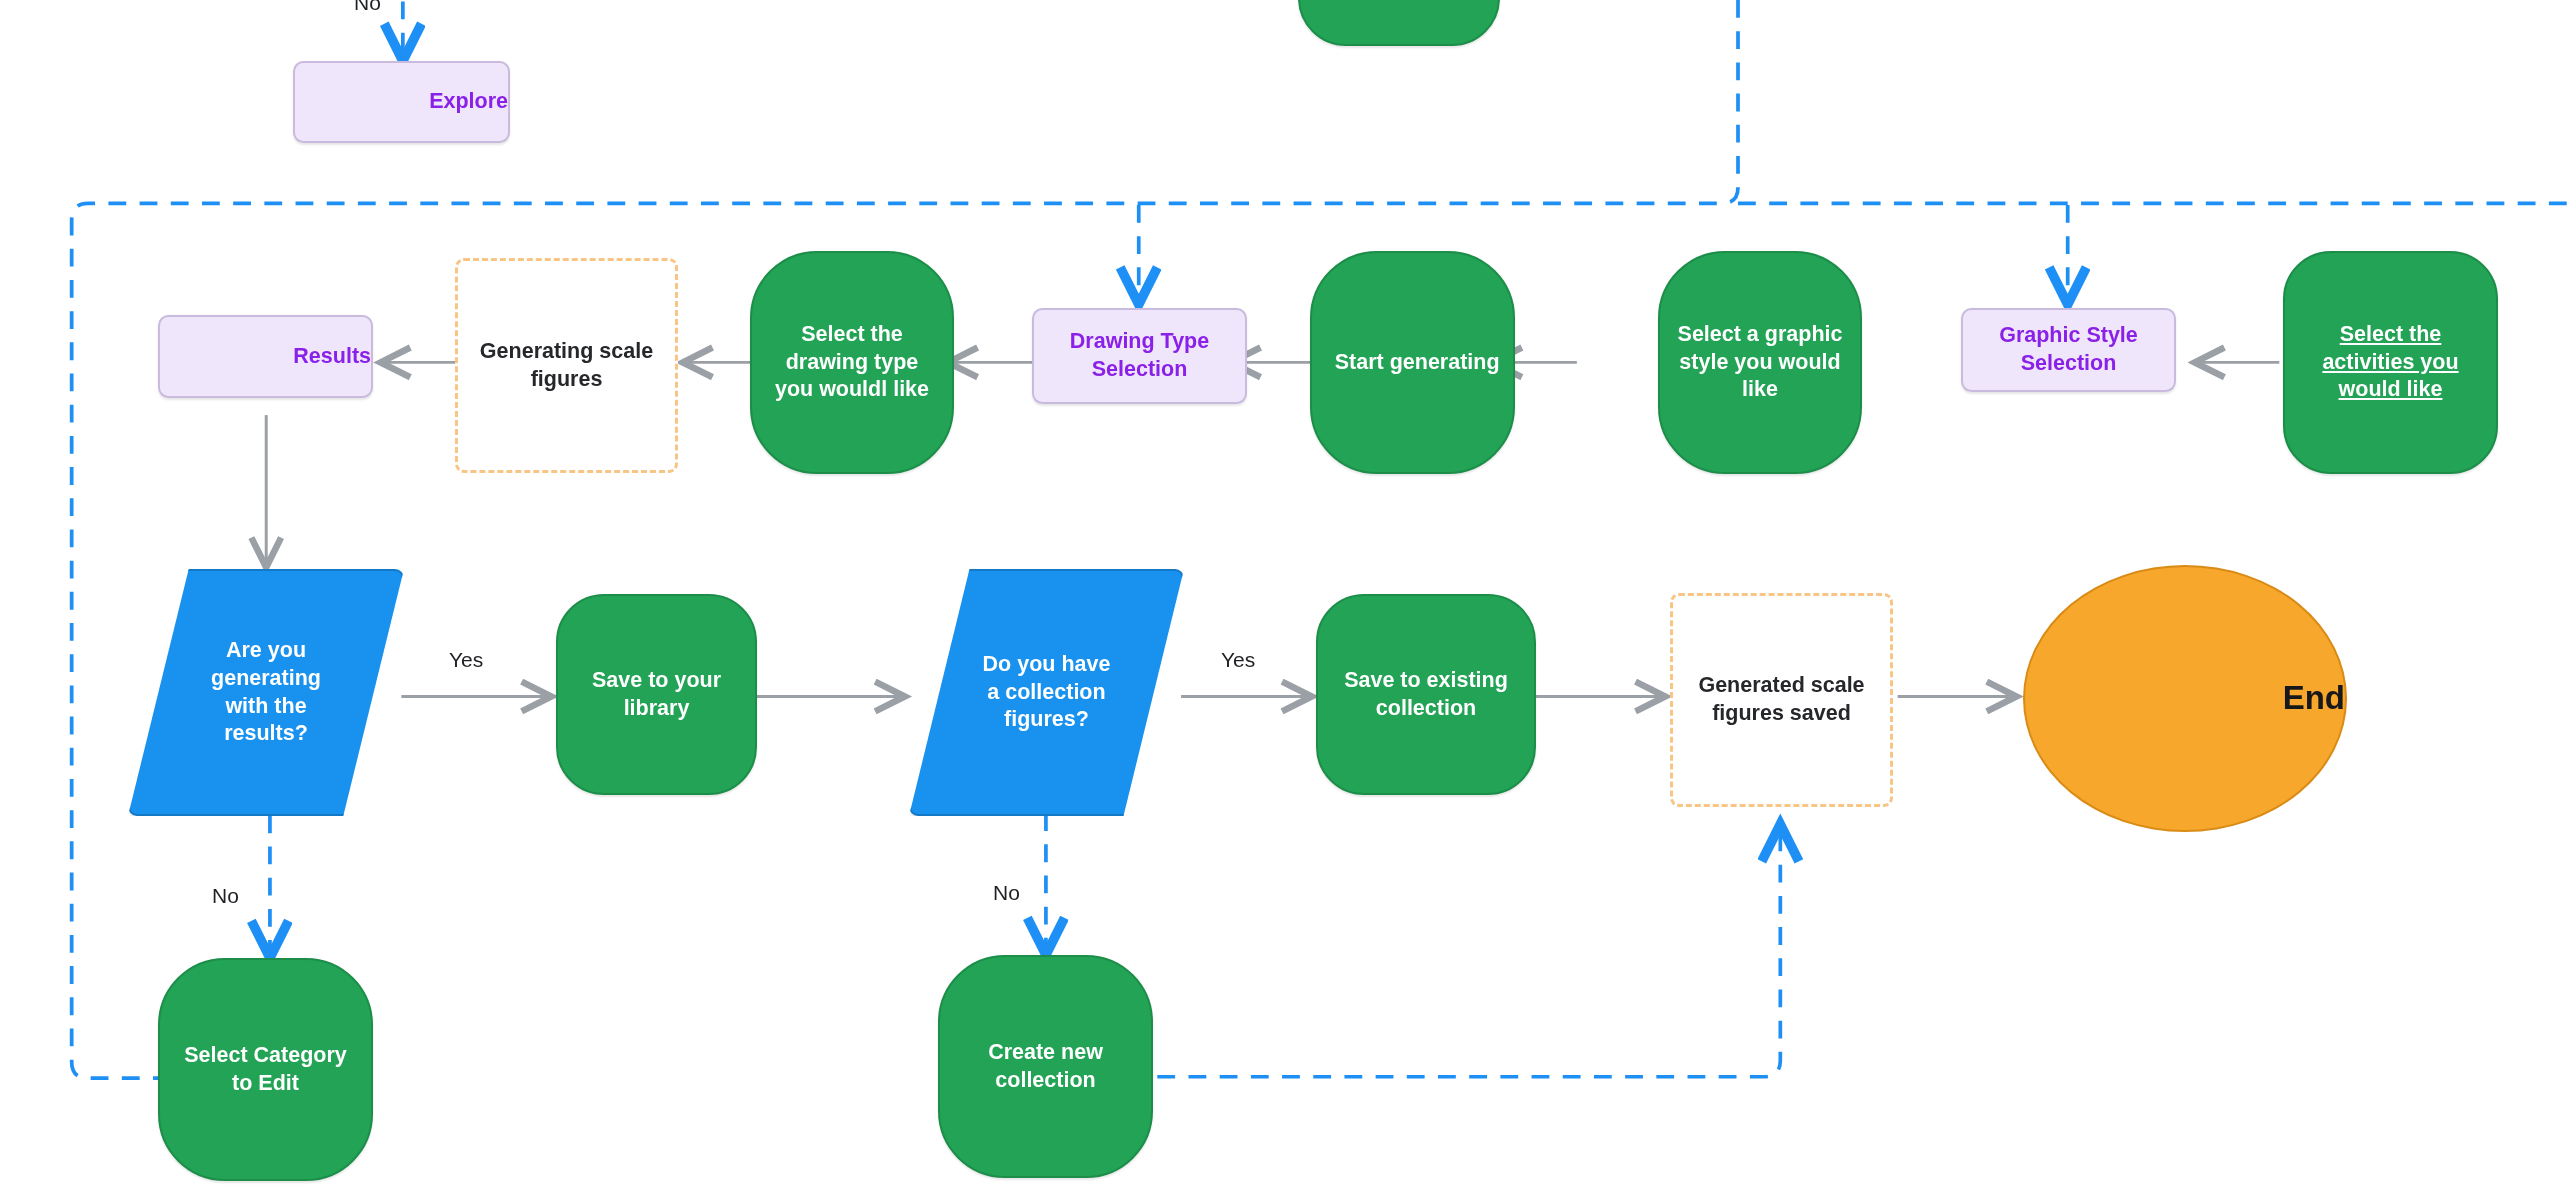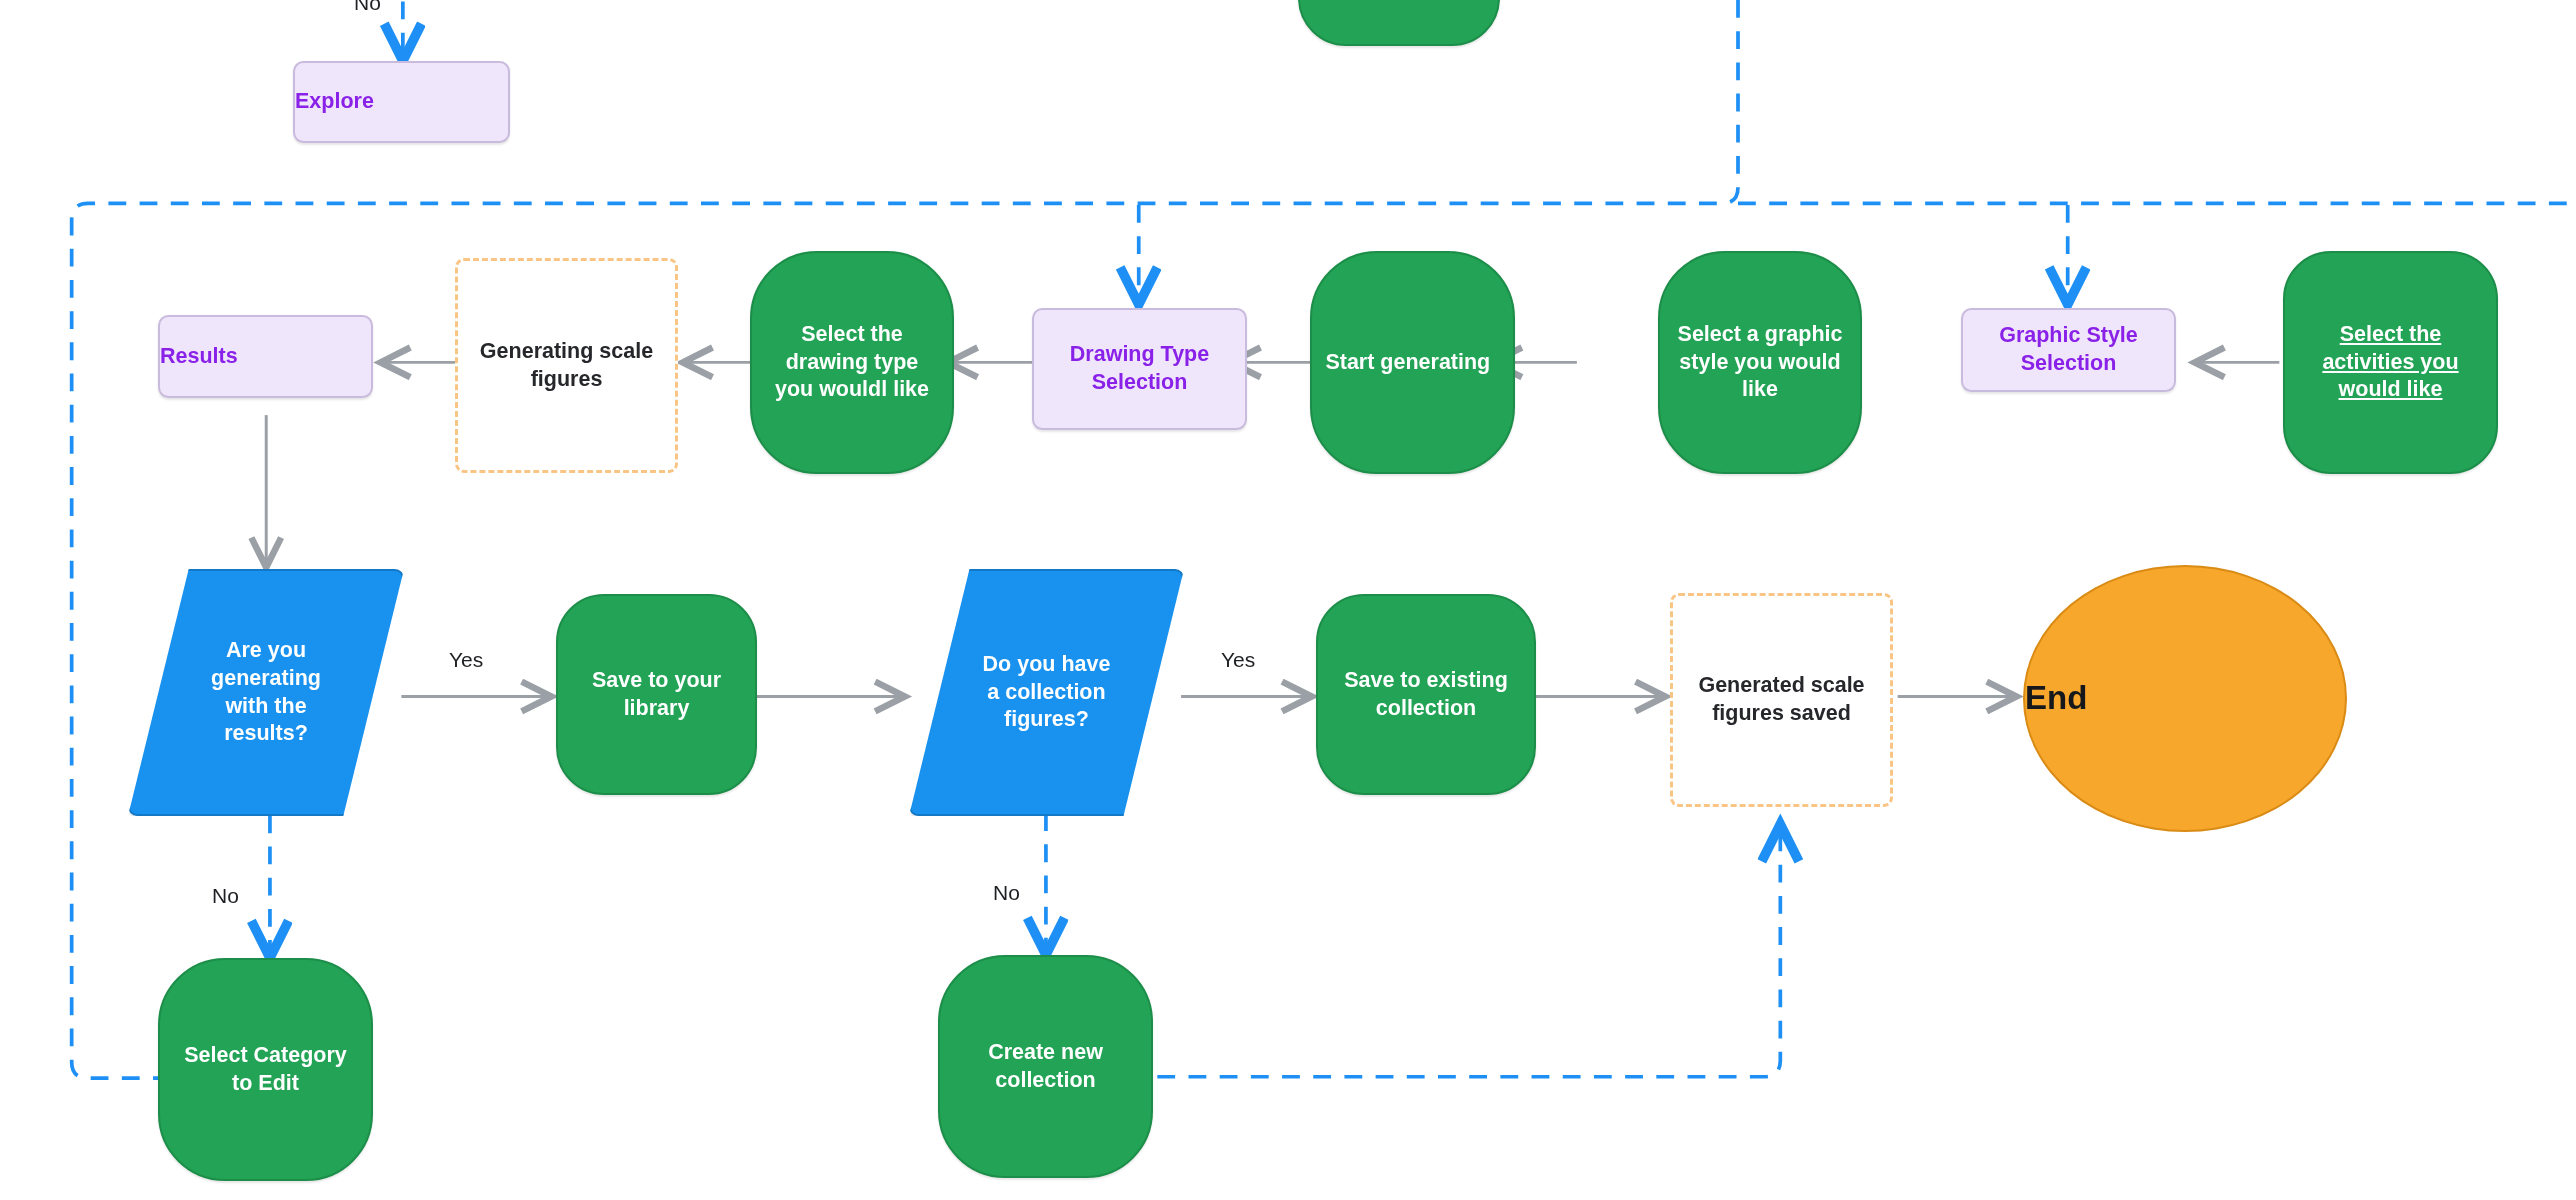--- a/index.html
+++ b/index.html
@@ -1,20 +1,20 @@
 <!DOCTYPE html>
 <html style="font-size:12px"><head>
 <meta charset="utf-8">
 <title>Flowchart</title>
 <style>
   html,body{margin:0;padding:0;background:#ffffff;}
   body{font-family:"Liberation Sans",sans-serif;}
   #canvas{position:relative;width:2576px;height:1200px;background:#fff;overflow:hidden;}
   svg.edges{position:absolute;left:0;top:0;width:2576px;height:1200px;pointer-events:none;}
-  .node{position:absolute;display:flex;align-items:center;justify-content:flex-start;text-align:center;box-sizing:border-box;}
+  .node{position:absolute;display:flex;align-items:center;justify-content:flex-end;text-align:center;box-sizing:border-box;}
   .node .lbl{display:block;line-height:1.28;}
 
   
   .n-green{background:#22A355;border:2.2px solid #1C8E49;color:#ffffff;font-weight:bold;font-size:21.5px;
            box-shadow:0 1.5px 2.2px rgba(0,0,0,.10);}
   .r-soft{border-radius:48px;}
   .r-pill{border-radius:67px;}
 
   
   .n-purple{background:#F0E6FB;border:2.2px solid #C9BBDD;border-radius:10.4px;color:#8A21E8;
@@ -106,21 +106,21 @@
   </div>
 
   <div class="node n-dashnote" style="left:455px;top:258px;width:223px;height:215px;padding:0 16.3px;">
     <span class="lbl">Generating scale figures</span>
   </div>
 
   <div class="node n-green r-pill" style="left:750px;top:251px;width:204px;height:223px;padding:0 16.3px;">
     <span class="lbl">Select the drawing type you wouldl like</span>
   </div>
 
-  <div class="node n-purple" style="left:1032px;top:308px;width:215px;height:122px;padding:6px 12px;">
+  <div class="node n-purple" style="left:1032px;top:308px;width:215px;height:96px;padding:6px 12px;">
     <span class="lbl">Drawing Type Selection</span>
   </div>
 
   <div class="node n-green r-pill" style="left:1310px;top:251px;width:205px;height:223px;padding:0 13.4px;">
     <span class="lbl">Start generating</span>
   </div>
 
   <div class="node n-green r-pill" style="left:1658px;top:251px;width:204px;height:223px;padding:0 16.3px;">
     <span class="lbl">Select a graphic style you would like</span>
   </div>

